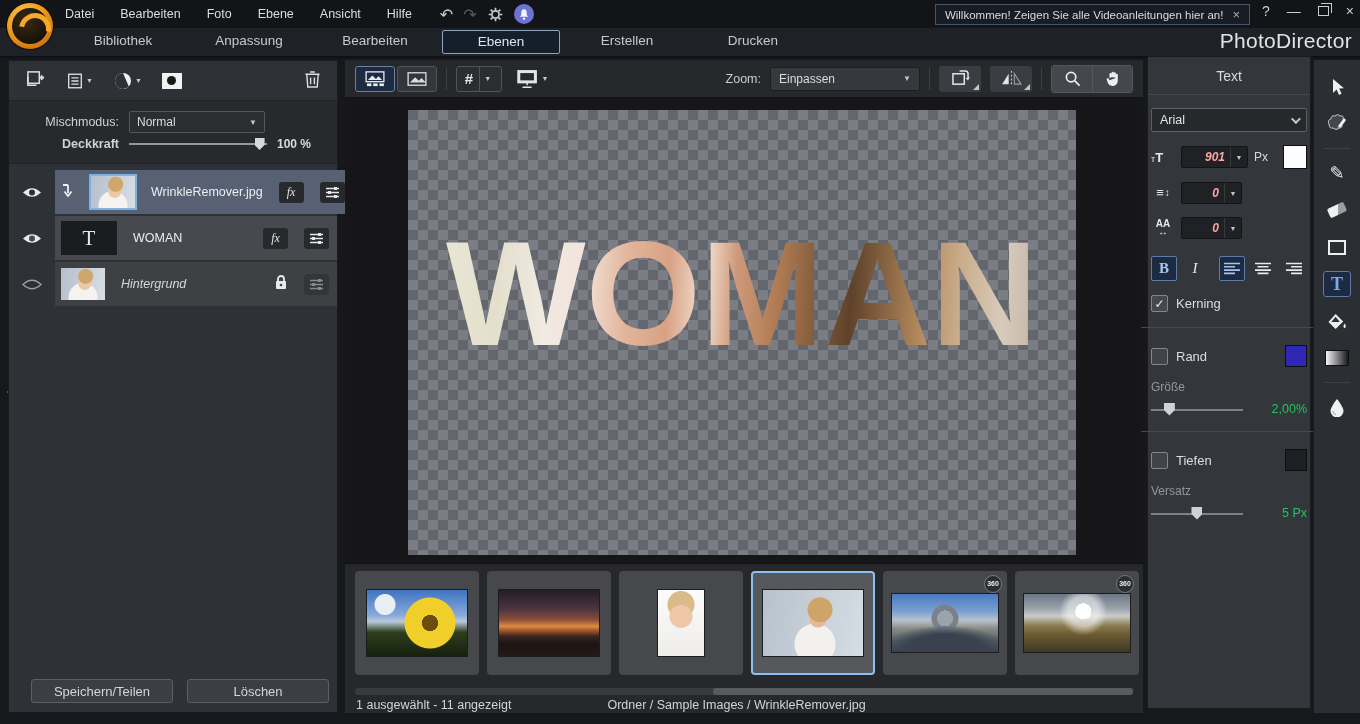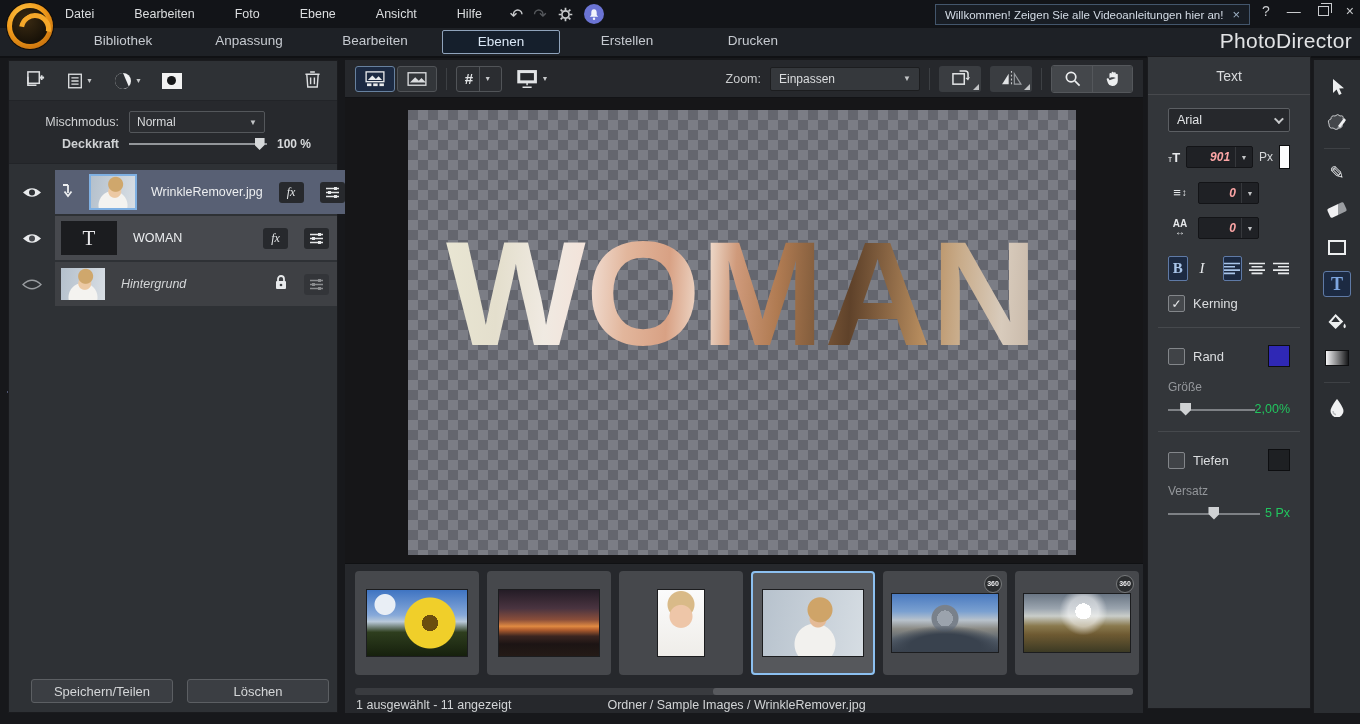--- a/index.html
+++ b/index.html
@@ -12,21 +12,21 @@
   .topbar { position:absolute; left:0; top:0; width:1360px; height:28px; background:#121418;
             display:flex; align-items:center; }
   .logo { position:absolute; left:7px; top:3px; width:46px; height:46px; border-radius:50%;
           background:radial-gradient(circle at 38% 30%, #ffc94a 0%, #f09a1a 45%, #b35c06 100%);
           z-index:30; box-shadow:0 0 0 1px #120e08; }
   .logo::after { content:""; position:absolute; inset:5px; border-radius:50%;
           background:radial-gradient(circle at 40% 35%, #3a2a12 0%, #181208 70%); }
   .logo::before { content:""; position:absolute; left:12px; top:10px; width:22px; height:22px;
           border-radius:50%; border:5px solid transparent; border-top-color:#f5a82a; border-right-color:#f5a82a;
           transform:rotate(-35deg); z-index:2; }
-  .menu { display:flex; gap:40px; margin-left:65px; font-size:12.5px; color:#dcdee0; }
+  .menu { display:flex; gap:26px; margin-left:65px; font-size:12.5px; color:#dcdee0; }
   .menu span { cursor:default; }
   .hist { display:flex; align-items:center; gap:10px; margin-left:28px; font-size:16px; }
   .undo { color:#c8cacc; } .redo { color:#55585c; }
   .gearbtn svg { display:block; }
   .bellbtn { width:20px; height:20px; border-radius:50%; background:#6b74d4; display:flex;
              align-items:center; justify-content:center; }
   .tooltip { position:absolute; right:110px; top:4px; height:21px; display:flex; align-items:center;
              gap:9px; padding:0 9px; background:#181d24; border:1px solid #43566c; font-size:11.5px;
              color:#d4dce6; }
   .tooltip .tt-x { color:#9fb2c6; font-size:13px; }
@@ -177,21 +177,21 @@
   .statusbar { position:absolute; left:0; top:637px; width:798px; height:16px; display:flex;
             align-items:center; font-size:12.5px; color:#d2d4d6; }
   .status-sel { margin-left:11px; }
   .status-path { margin-left:96px; }
 
   
   .rpanel { position:absolute; left:1147px; top:56px; width:164px; height:653px; background:#33363a;
             border:1px solid #1a1b1e; }
   .rp-header { height:38px; display:flex; align-items:center; justify-content:center; font-size:14px;
             color:#dadcde; border-bottom:1px solid #47494d; }
-  .rp-body { padding:13px 20px 0; }
+  .rp-body { padding:13px 3px 0; }
   .fontdd { height:24px; background:#26282c; border:1px solid #5c5f63; border-radius:2px; display:flex;
             align-items:center; padding:0 8px; font-size:12.5px; color:#e2e4e6; }
   .chev { margin-left:auto; width:7px; height:7px; border-right:2px solid #c6c8ca;
             border-bottom:2px solid #c6c8ca; transform:rotate(45deg) translateY(-2px); }
   .prow { display:flex; align-items:center; margin-top:13px; gap:6px; }
   .tticon { font-size:13px; font-weight:bold; color:#e6e8ea; width:24px; }
   .tticon .small { font-size:9px; font-weight:normal; }
   .stackicon { width:24px; display:flex; flex-direction:column; align-items:center; line-height:.8;
             color:#e6e8ea; font-size:11px; }
   .numbox { display:flex; height:22px; background:#1f2125; border:1px solid #131417; border-radius:2px; }

